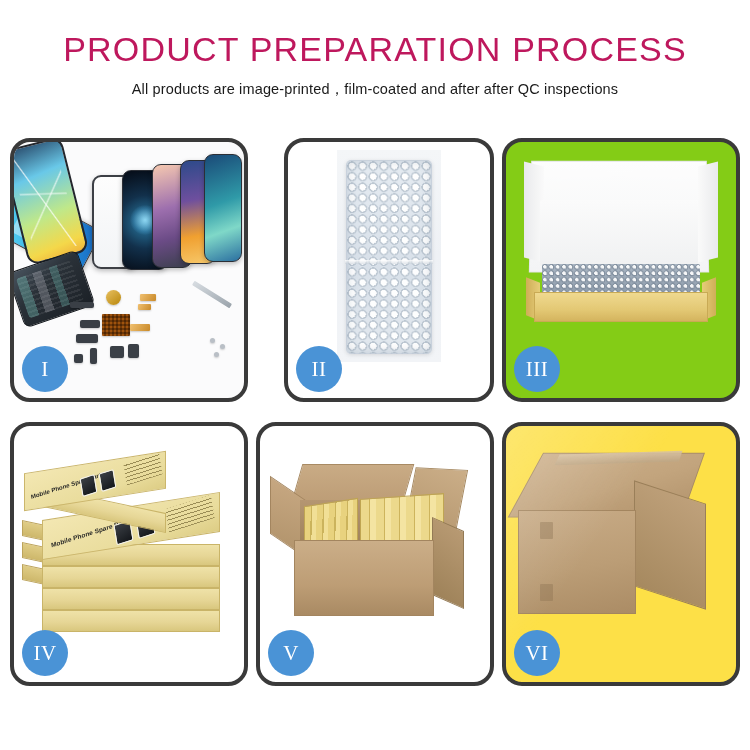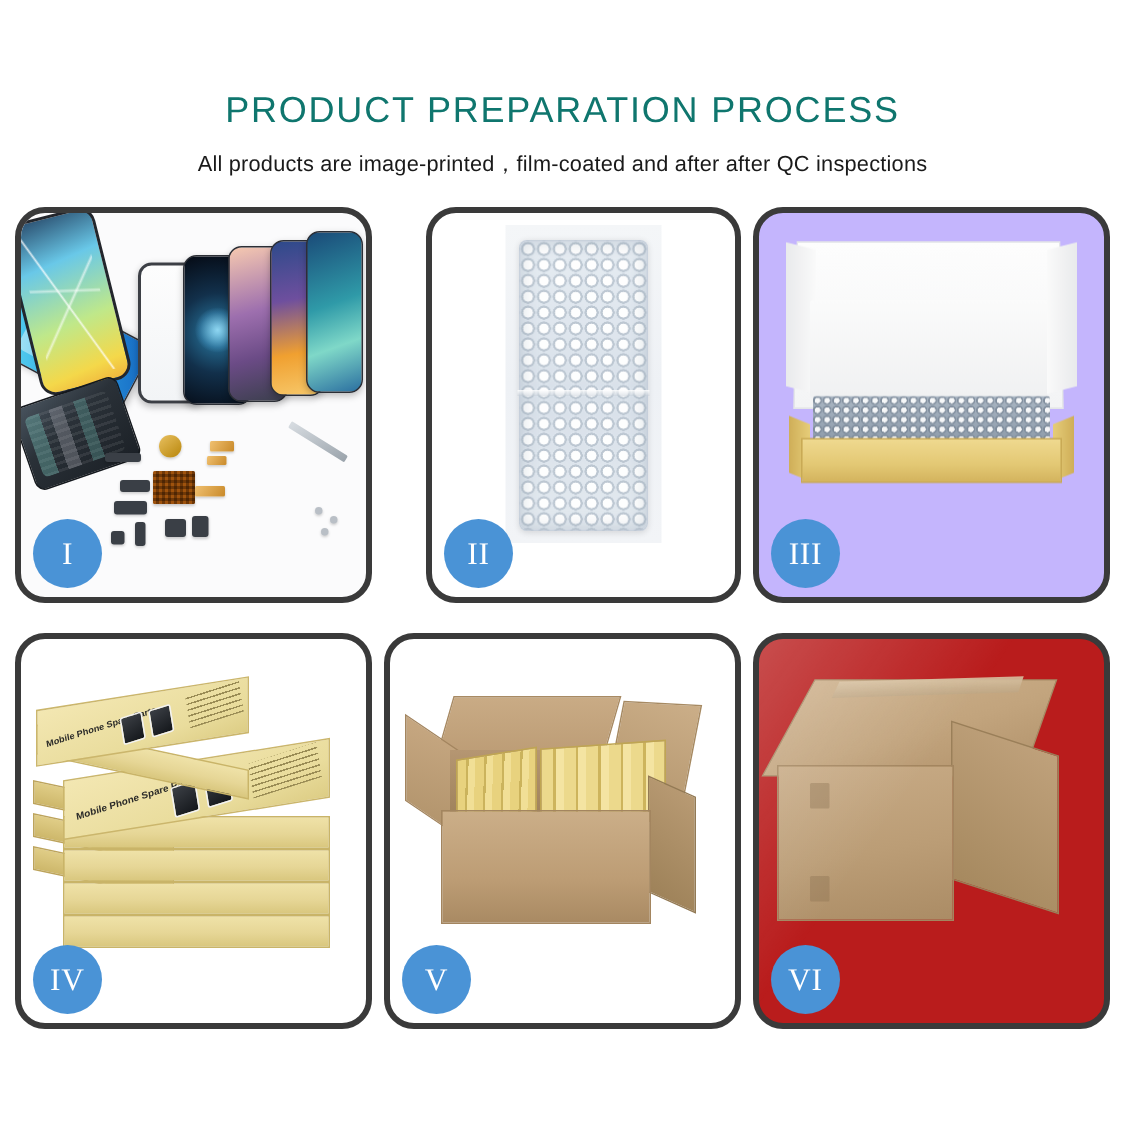--- a/index.html
+++ b/index.html
@@ -11,26 +11,26 @@
   }
   #page {
     position: relative;
     width: 750px; height: 750px;
     background: #ffffff;
   }
 
   
   .header { position: absolute; left: 0; top: 0; width: 750px; text-align: center; }
   .title {
-    font-size: 24px;
+    font-size: 34px;
     font-weight: 400;
     letter-spacing: 1.2px;
-    color: #0f766e;
+    color: #be185d;
     line-height: 1;
-    padding-top: 62px;
+    padding-top: 32px;
     white-space: nowrap;
   }
   .subtitle {
     font-size: 14.5px;
     font-weight: 400;
     color: #1a1a1a;
     letter-spacing: 0.15px;
     padding-top: 14px;
     white-space: nowrap;
   }
@@ -187,21 +187,21 @@
     border: 1px solid rgba(190,200,212,.7);
   }
   .bw-seam {
     position: absolute;
     left: 50%; top: 118px; transform: translateX(-50%);
     width: 88px; height: 4px;
     background: linear-gradient(180deg,rgba(255,255,255,.85),rgba(190,200,210,.45));
   }
 
   
-  .p3 { background: #c4b5fd; text-decoration: underline; }
+  .p3 { background: #84cc16; text-decoration: underline; }
   .b3-lid-back {
     position: absolute; left: 24px; top: 18px; width: 178px; height: 112px;
     background: linear-gradient(180deg,#fdfdfd 0%,#f3f4f5 100%);
     border: 1px solid #e4e6e8;
     transform: perspective(300px) rotateX(4deg);
   }
   .b3-lid-flapL {
     position: absolute; left: 18px; top: 22px; width: 20px; height: 96px;
     background: linear-gradient(90deg,#e9eaec,#fafafa);
     transform: skewY(14deg);
@@ -318,21 +318,21 @@
     border: 1px solid #a3855f;
   }
   .c5-sideR {
     position: absolute; left: 172px; top: 98px; width: 32px; height: 78px;
     background: linear-gradient(200deg,#b89a73,#9e8259);
     border: 1px solid #937a55;
     transform: skewY(24deg);
   }
 
   
-  .p6 { background: #b91c1c; }
+  .p6 { background: #fde047; }
   .c6-top {
     position: absolute; left: 20px; top: 22px; width: 168px; height: 72px;
     background: linear-gradient(160deg,#cdb08b 0%,#c2a47d 55%,#b2936c 100%);
     border: 1px solid #a68a64;
     transform: perspective(420px) rotateX(26deg) skewX(-22deg);
   }
   .c6-tape {
     position: absolute; left: 52px; top: 26px; width: 122px; height: 12px;
     background: linear-gradient(180deg,rgba(216,194,162,.9),rgba(190,166,132,.85));
     transform: perspective(420px) rotateX(26deg) skewX(-22deg) rotate(-2deg);

